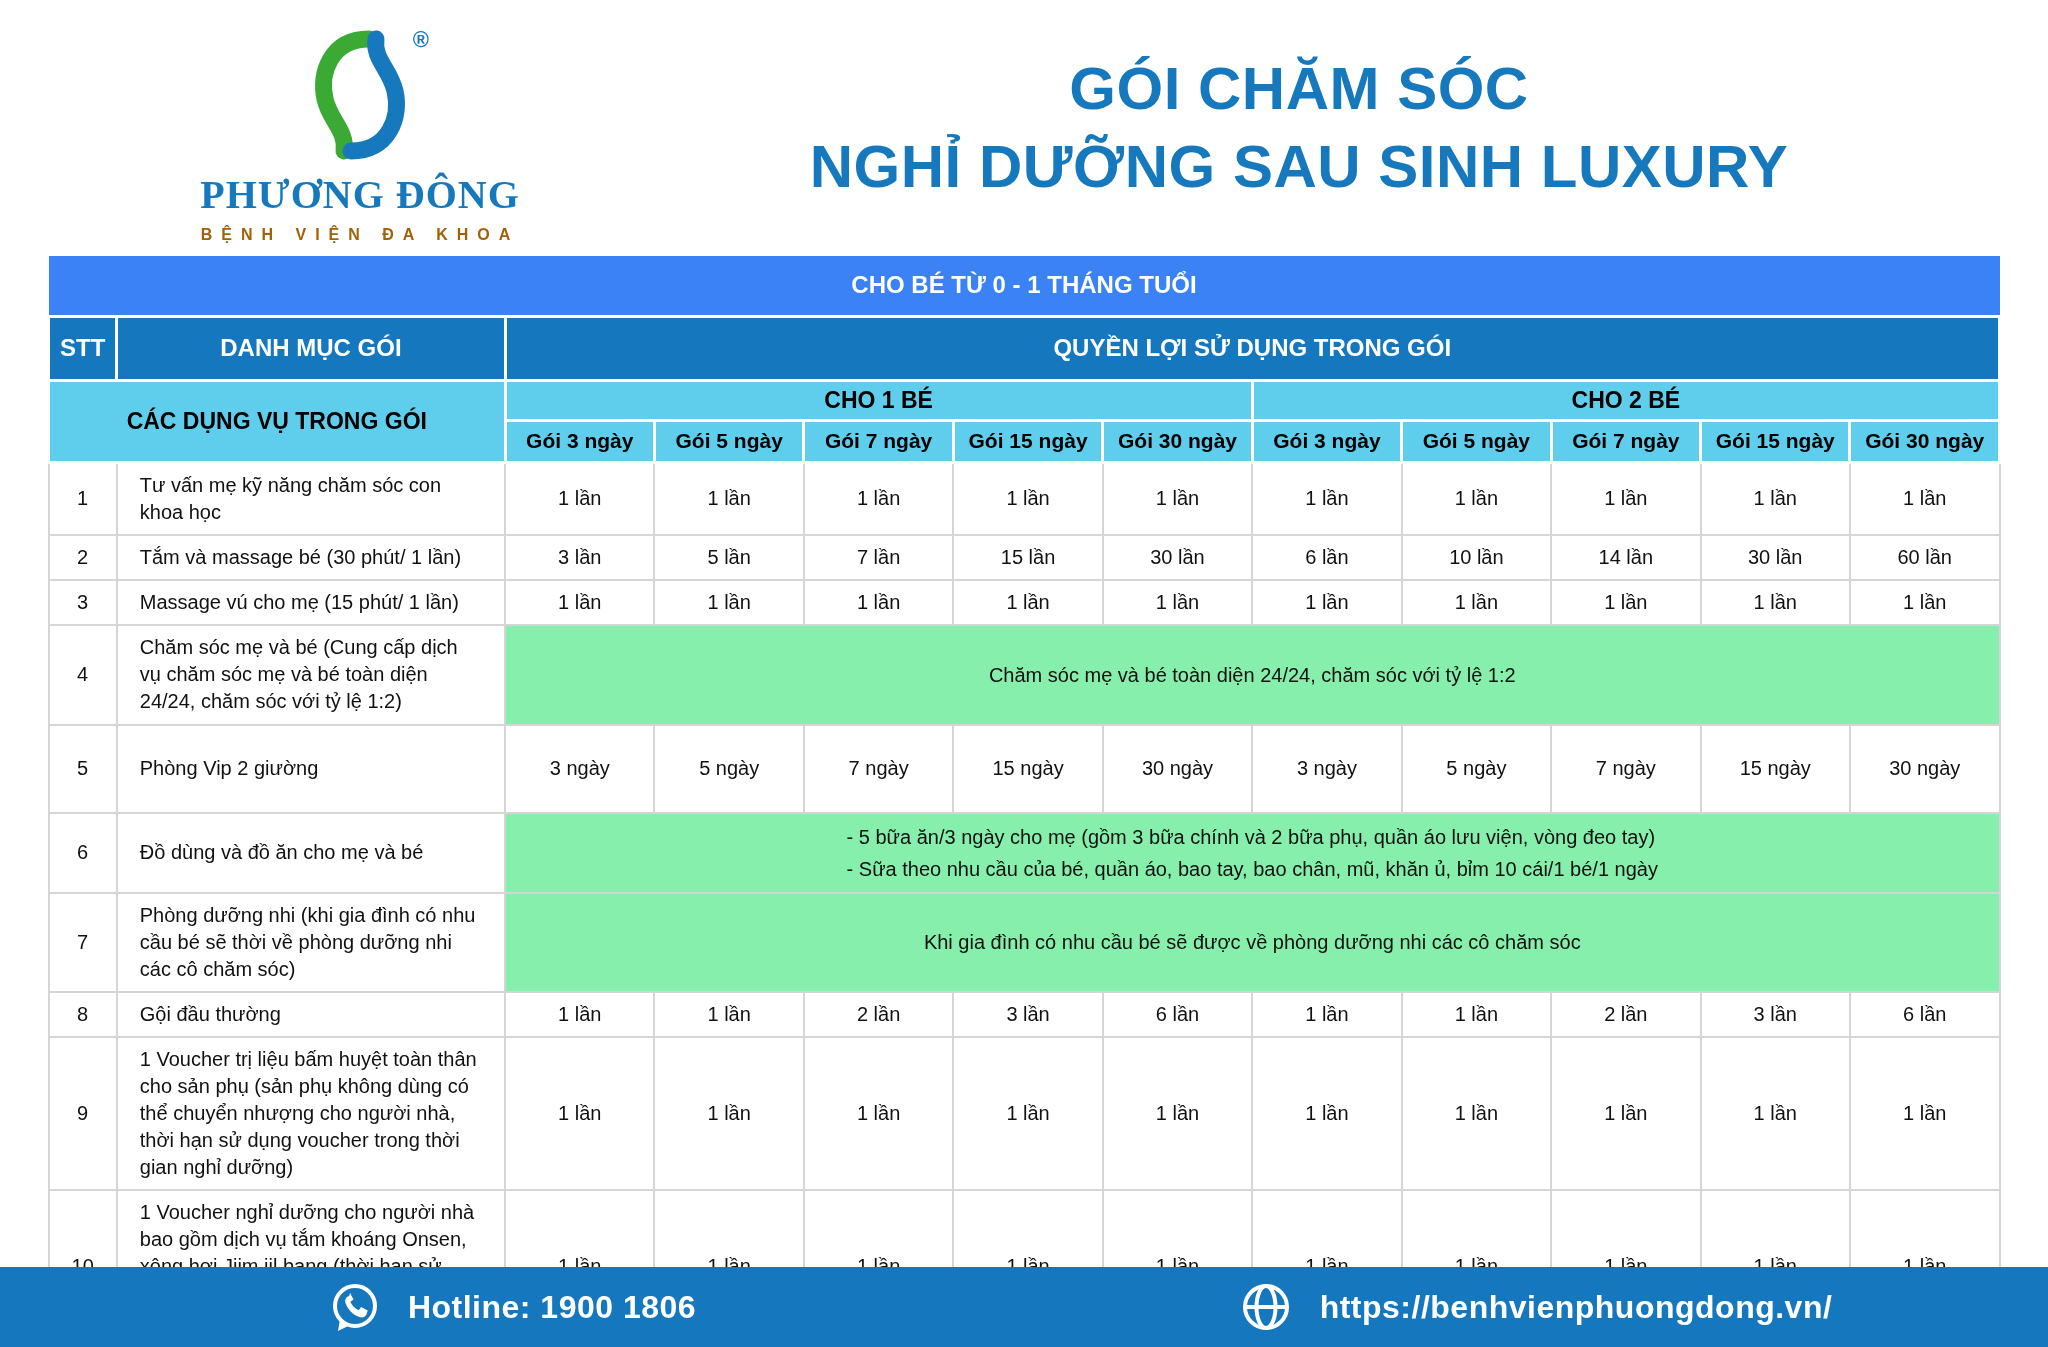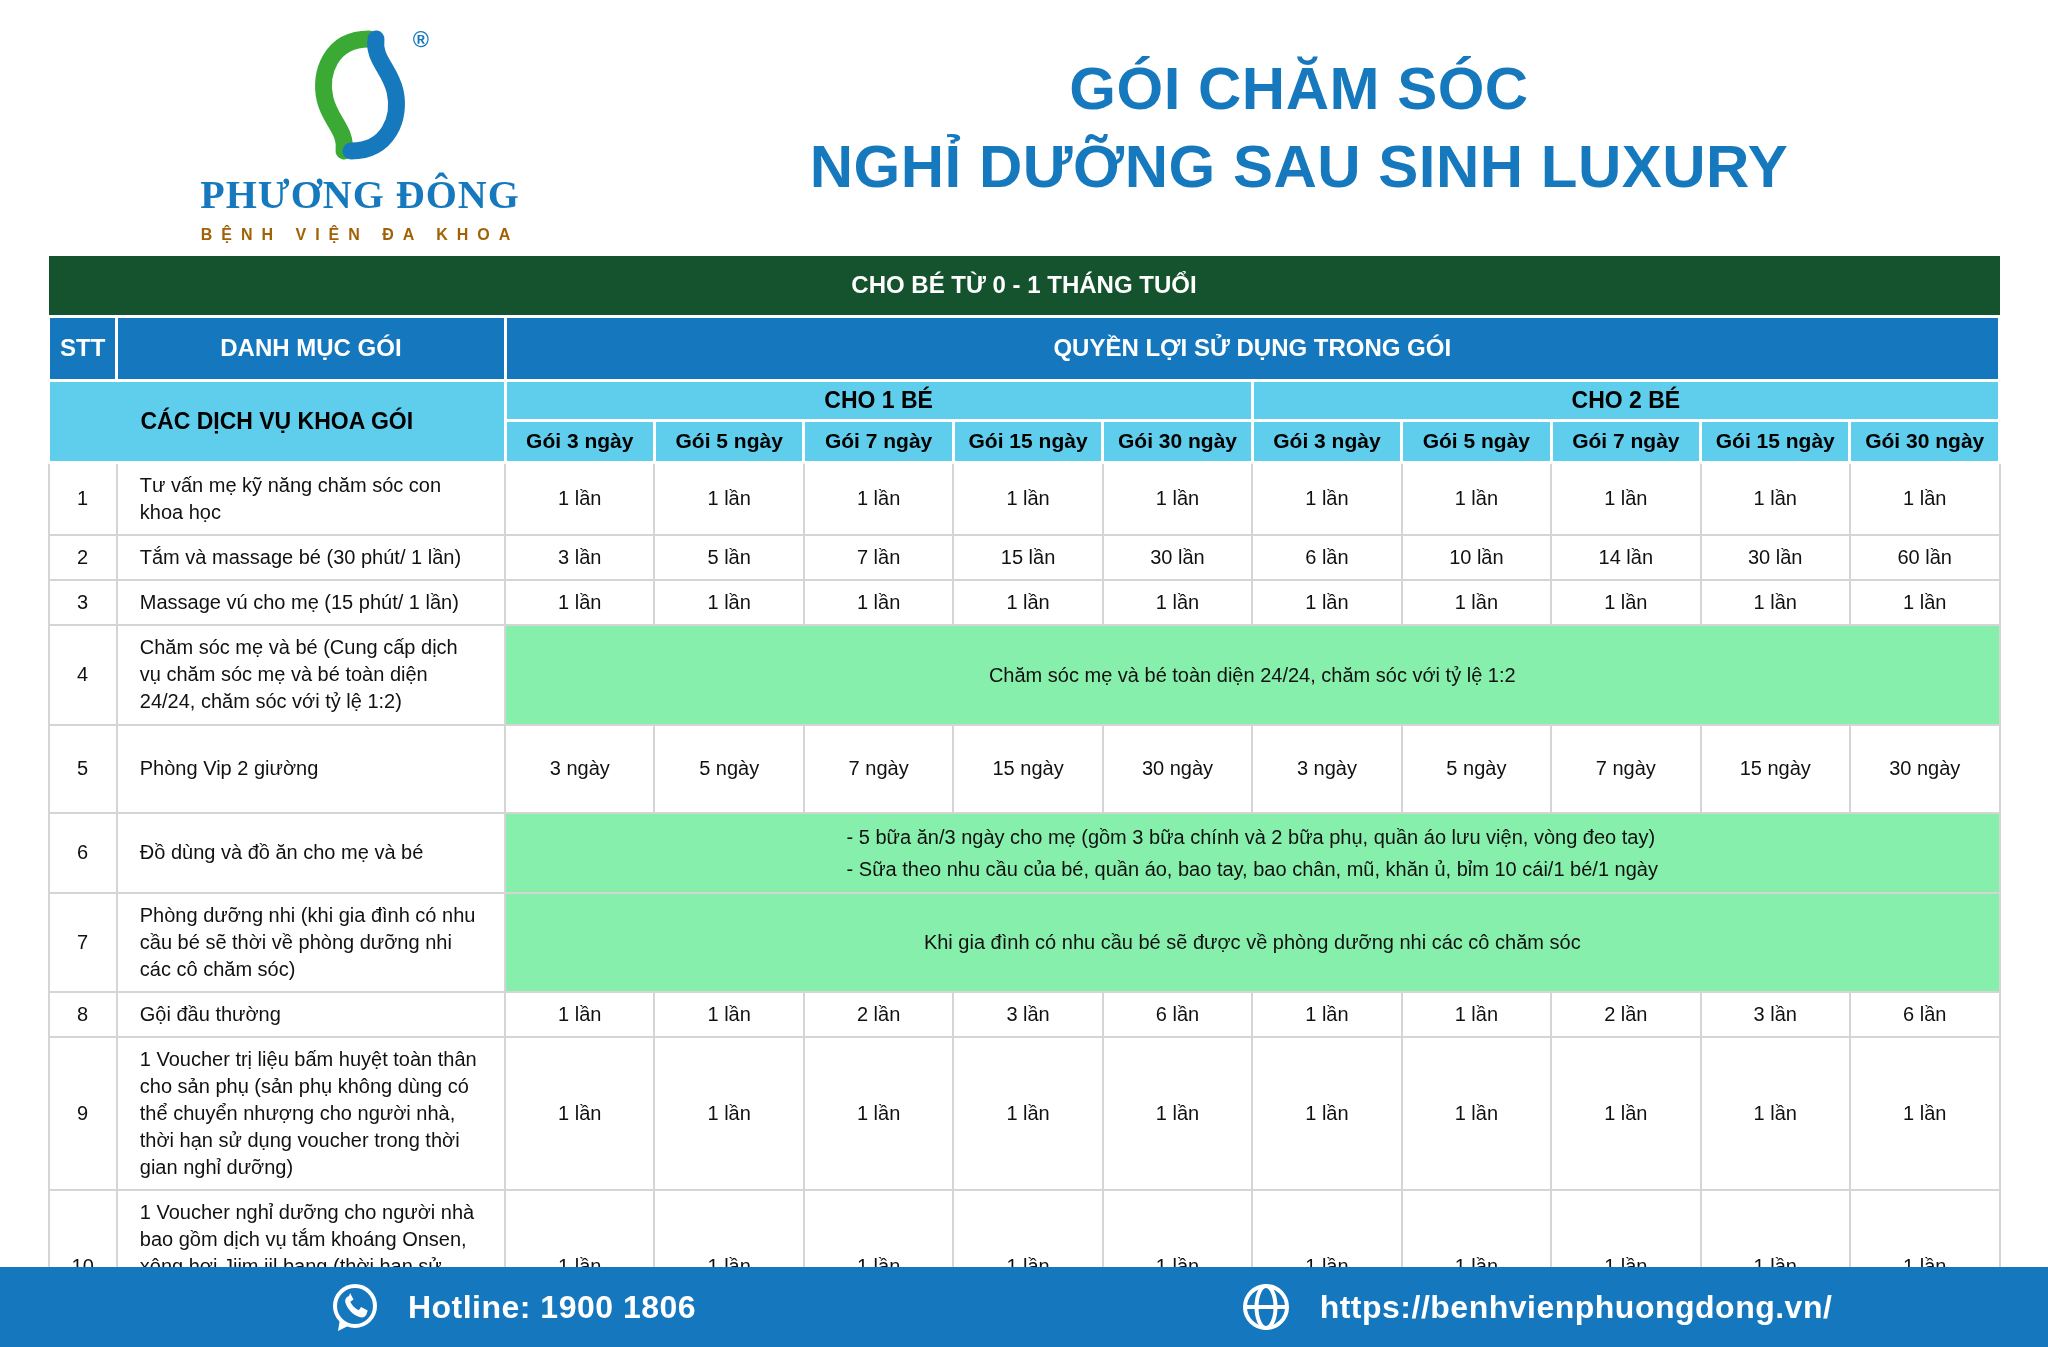--- a/index.html
+++ b/index.html
@@ -16,21 +16,21 @@
   .reg{position:absolute;top:2px;right:-4px;color:#1779bd;font-size:22px;font-weight:bold;}
   .brand-name{color:#1779bd;font-family:Liberation Serif, serif;
     font-weight:bold;font-size:40px;letter-spacing:1px;margin-top:6px;}
   .brand-tagline{color:#a16207;font-size:16px;letter-spacing:9px;margin-top:8px;font-weight:bold;}
   .title-block{flex:1;text-align:center;padding-right:170px;line-height:1.3;}
   .title-line{color:#1779bd;font-size:60px;font-weight:bold;letter-spacing:0.5px;}
   
   .table-wrap{padding:0 47px;}
   table.pkg-table{border-collapse:collapse;width:100%;table-layout:fixed;}
   .pkg-table th,.pkg-table td{box-sizing:border-box;}
-  th.banner{background:#14532d;color:#fff;font-size:24px;font-weight:bold;
+  th.banner{background:#3b82f6;color:#fff;font-size:24px;font-weight:bold;
     height:60px;border-bottom:3px solid #fff;}
   th.hdr{background:#1577be;color:#fff;font-size:24px;font-weight:bold;
     height:64px;border:3px solid #fff;border-top:none;}
   th.lite{background:#5fcdec;color:#000;font-size:23px;font-weight:bold;border:3px solid #fff;}
   th.group{height:40px;}
   th.pkg{height:42px;font-size:21px;}
   td.stt,td.val{border:2px solid #d5d5d5;text-align:center;font-size:20px;background:#fff;}
   td.label{border:2px solid #d5d5d5;text-align:left;font-size:20px;padding:8px 22px;
     line-height:1.35;background:#fff;}
   td.spanc{border:2px solid #d5d5d5;text-align:center;font-size:20px;background:#86efac;}
@@ -89,21 +89,21 @@
       <thead>
         <tr>
           <th class="banner" colspan="12">CHO BÉ TỪ 0 - 1 THÁNG TUỔI</th>
         </tr>
         <tr>
           <th class="hdr">STT</th>
           <th class="hdr">DANH MỤC GÓI</th>
           <th class="hdr" colspan="10">QUYỀN LỢI SỬ DỤNG TRONG GÓI</th>
         </tr>
         <tr>
-          <th class="lite" colspan="2" rowspan="2">CÁC DỊCH VỤ KHOA GÓI</th>
+          <th class="lite" colspan="2" rowspan="2">CÁC DỤNG VỤ TRONG GÓI</th>
           <th class="lite group" colspan="5">CHO 1 BÉ</th>
           <th class="lite group" colspan="5">CHO 2 BÉ</th>
         </tr>
         <tr id="package-row">
             <th class="lite pkg">Gói 3 ngày</th>
             <th class="lite pkg">Gói 5 ngày</th>
             <th class="lite pkg">Gói 7 ngày</th>
             <th class="lite pkg">Gói 15 ngày</th>
             <th class="lite pkg">Gói 30 ngày</th>
             <th class="lite pkg">Gói 3 ngày</th>

